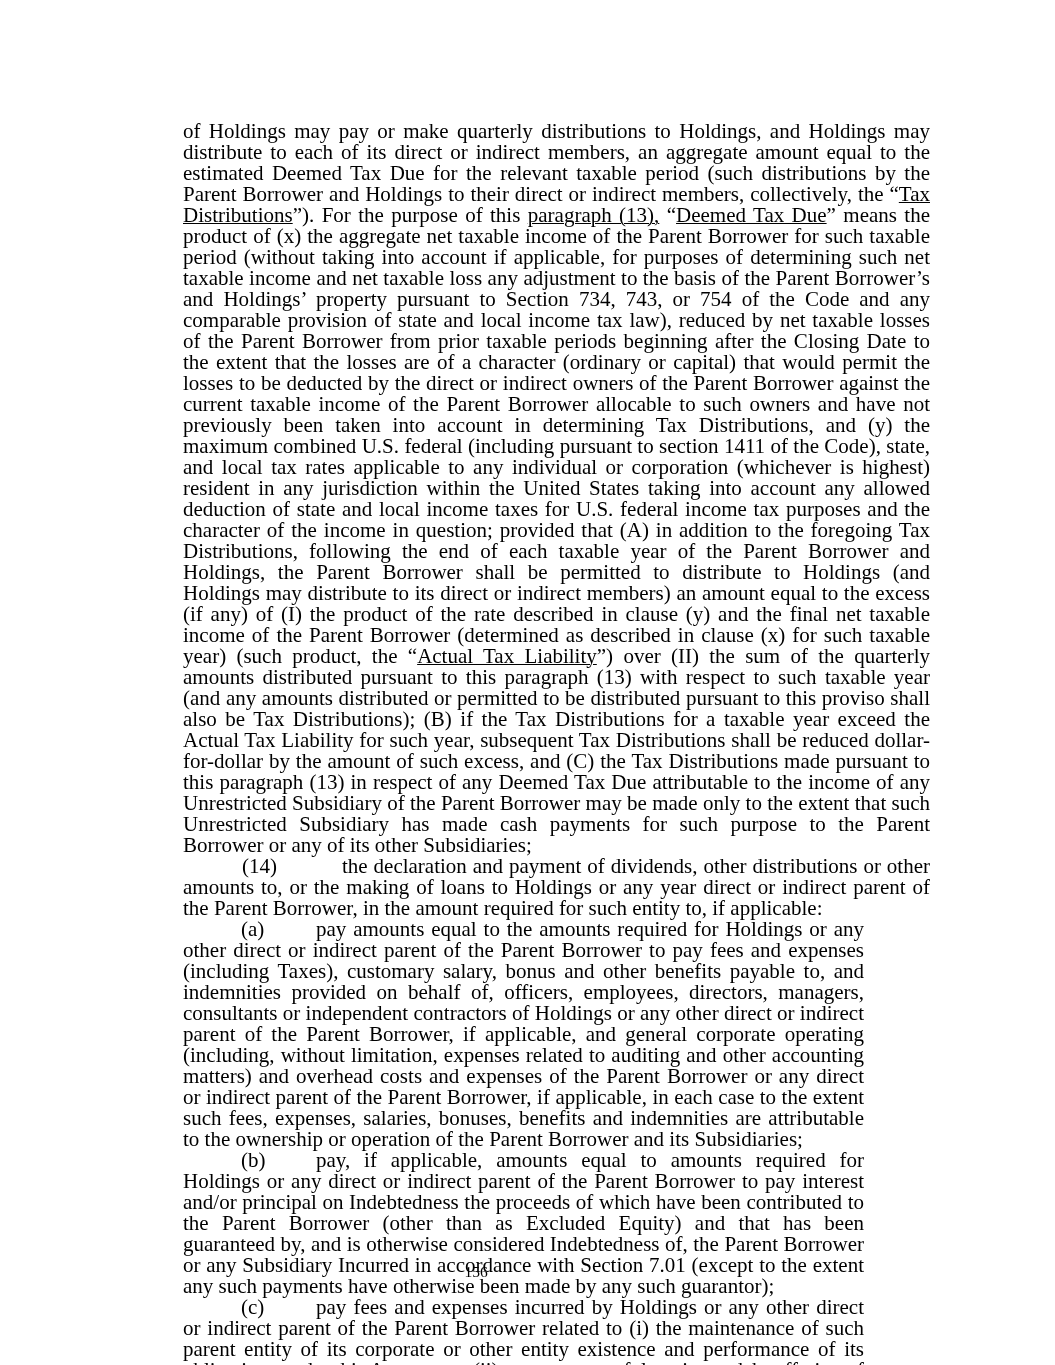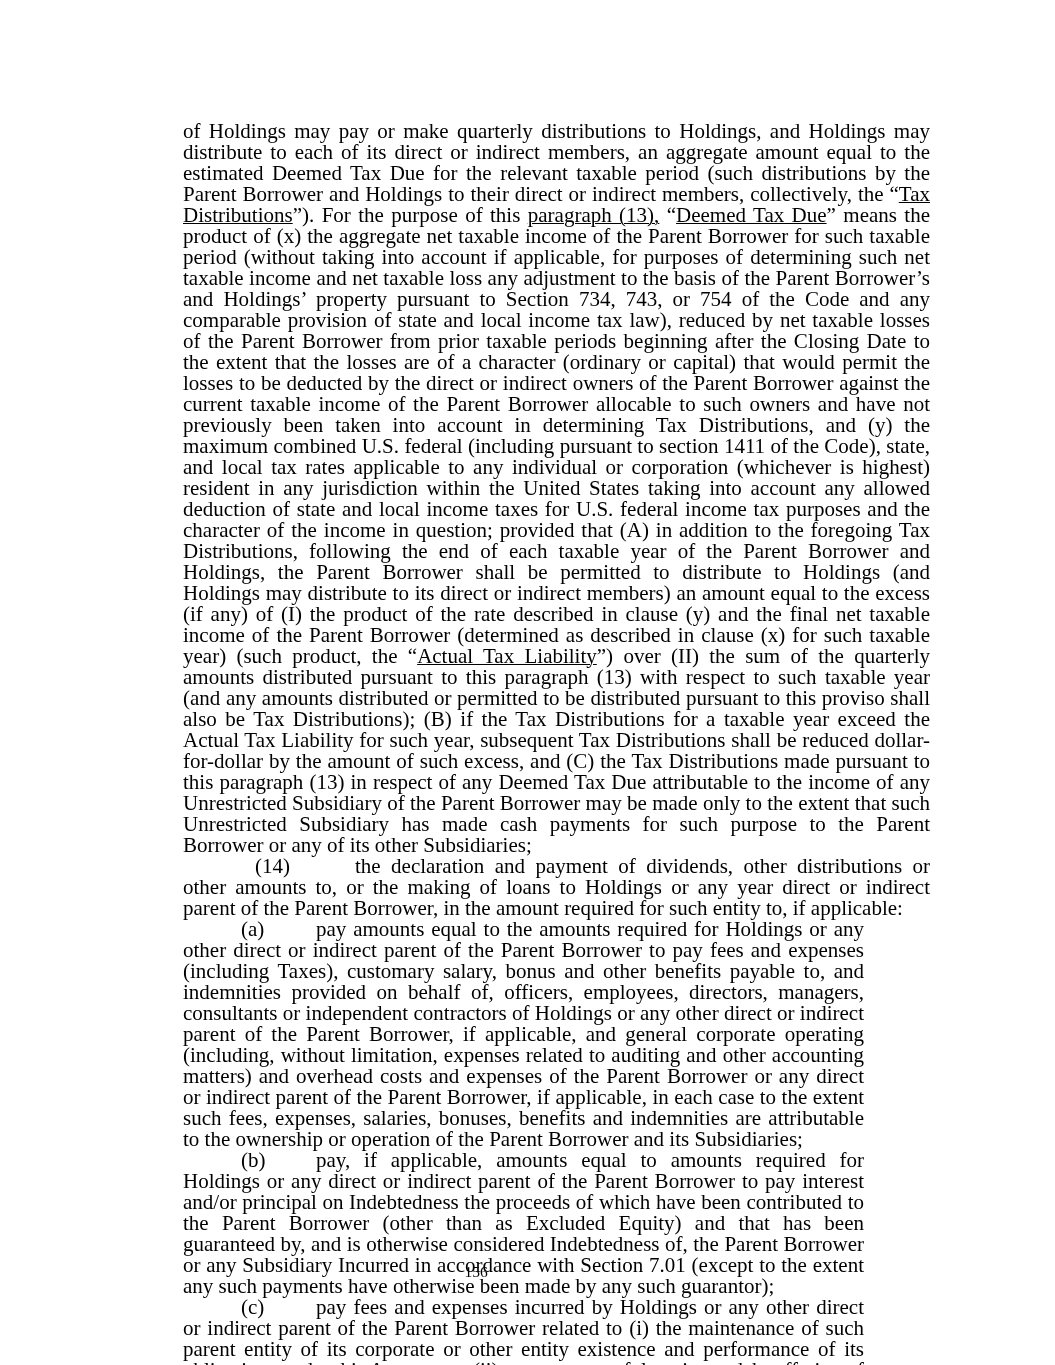--- a/index.html
+++ b/index.html
@@ -19,21 +19,21 @@
   }
   p.para {
     margin: 0;
     text-align: justify;
     font-size: 21px;
     line-height: 21px;
   }
   .u { text-decoration: underline; text-decoration-thickness: 1px; }
   .p14 { margin-top: 14px; text-indent: 59px; }
   .num { display: inline-block; text-indent: 0; }
-  .num14 { min-width: 100px; margin-left: 13px; }
+  .num14 { min-width: 100px; }
   .sub { margin-left: 66px; width: 681px; margin-top: 20px; text-indent: 58px; font-family: Liberation Serif, serif; }
   .numsub { min-width: 75px; }
   .footer {
     position: absolute;
     top: 1262px;
     left: 0;
     width: 952px;
     text-align: center;
     font-size: 15.5px;
     line-height: 19.85px;

